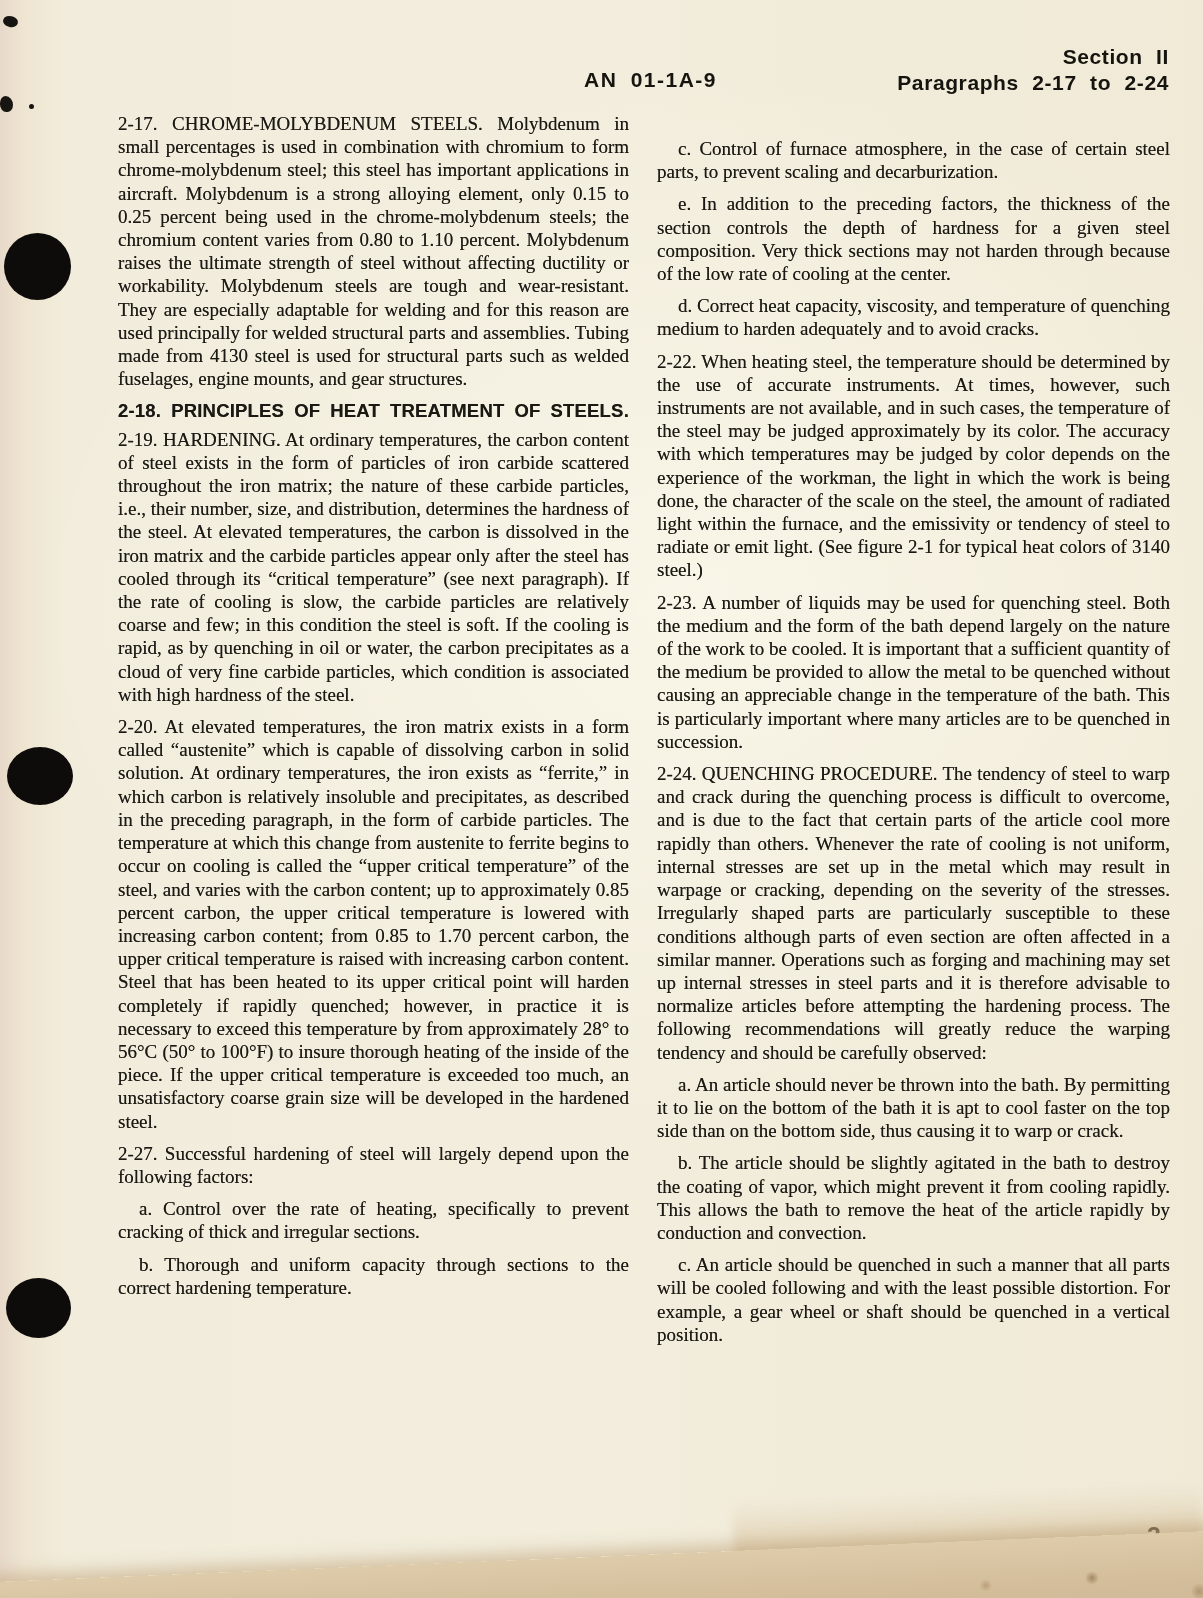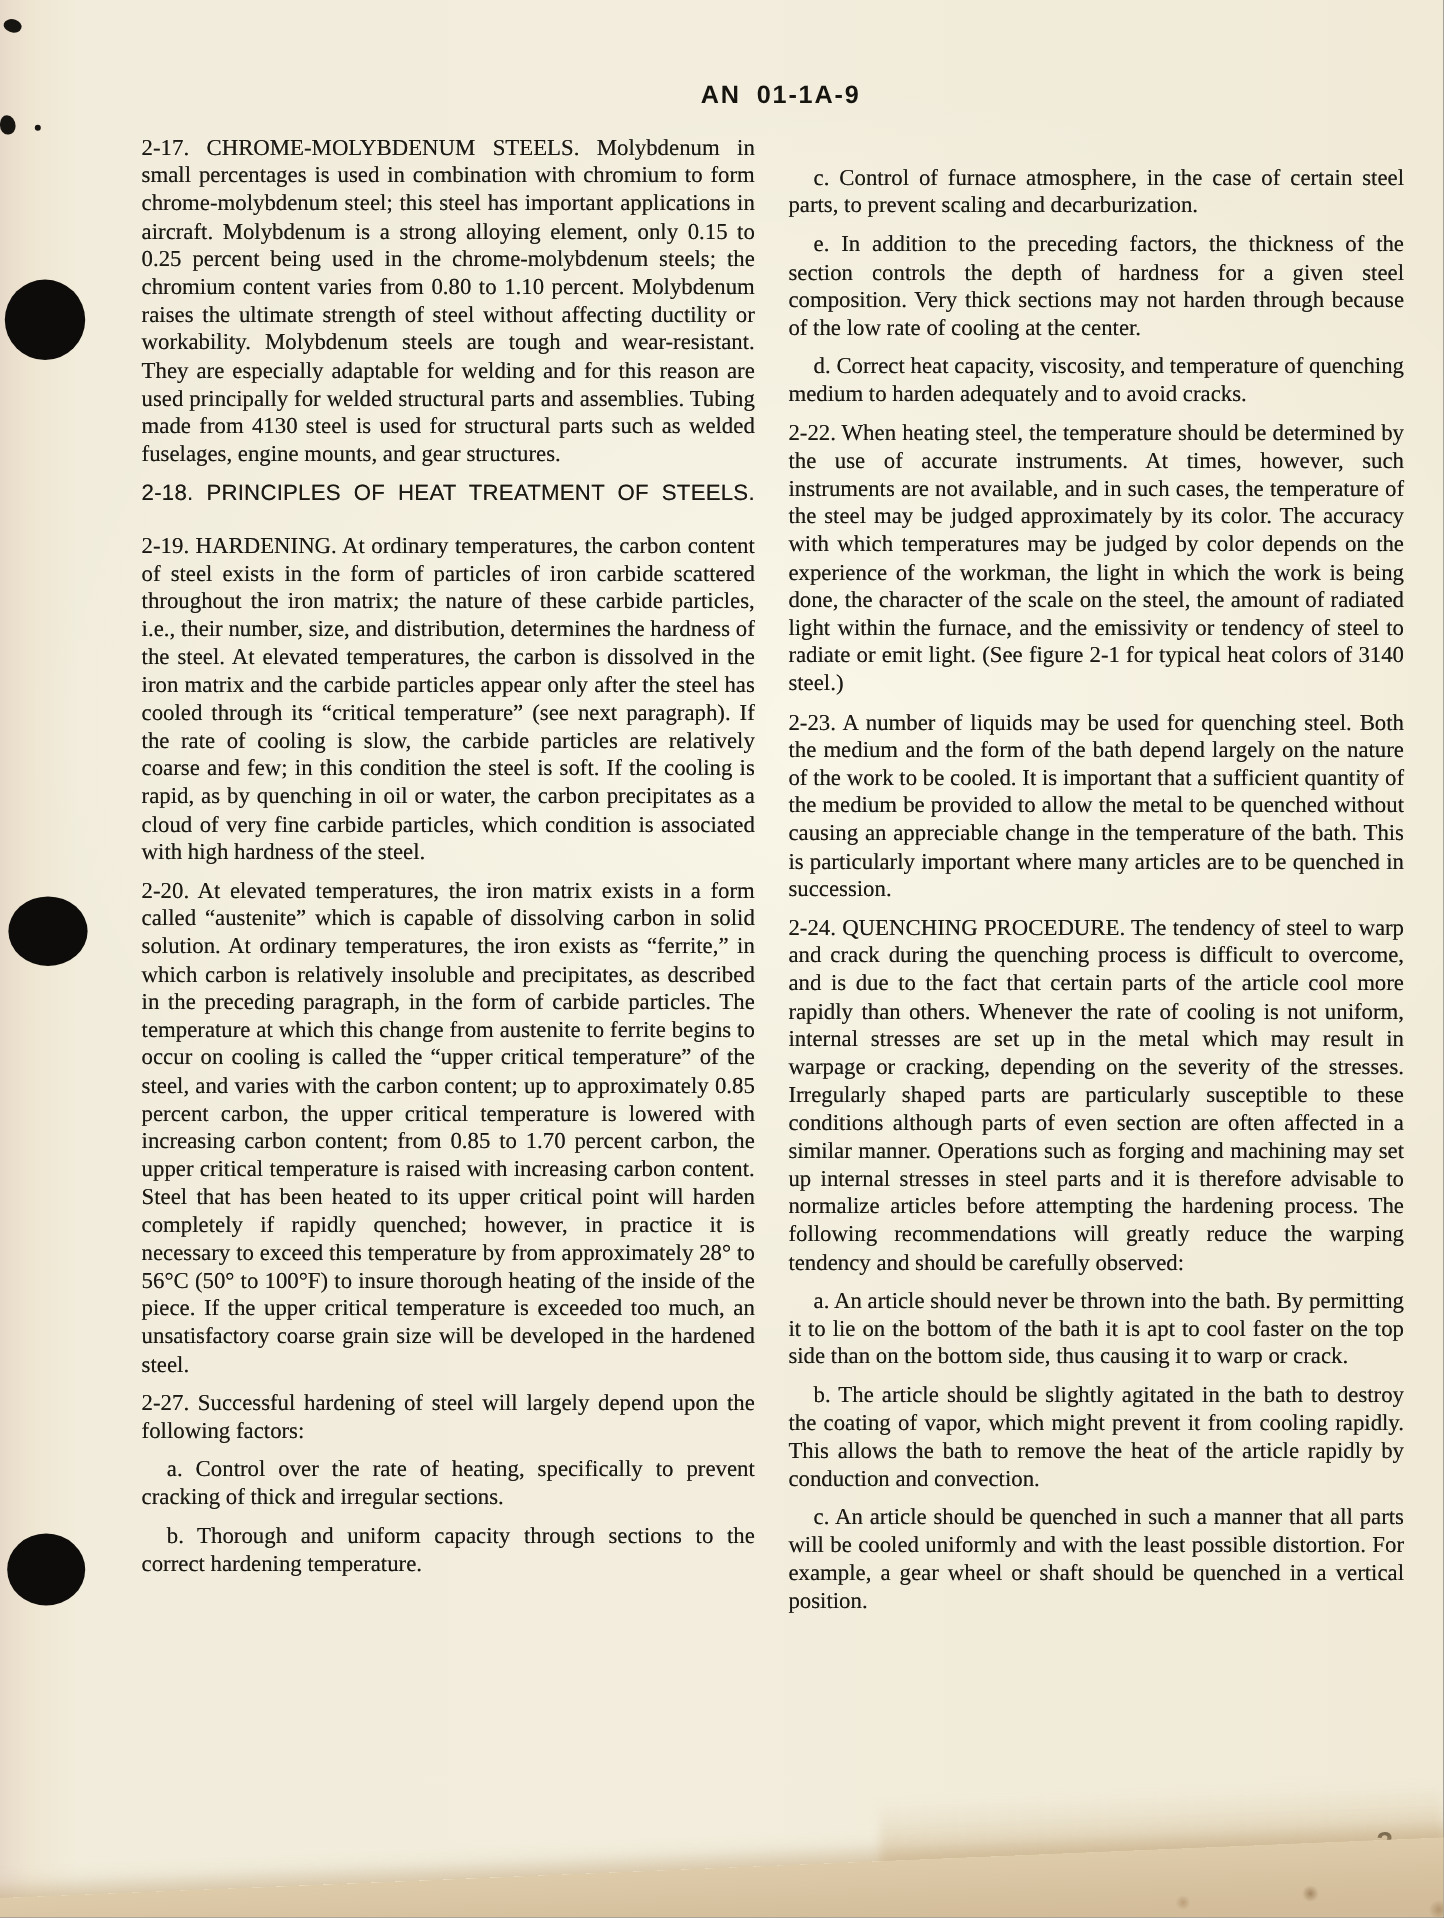--- a/index.html
+++ b/index.html
@@ -30,24 +30,24 @@
     position:absolute;top:112px;
     font-size:19px;line-height:23.2px;color:#1b1914;
     text-align:justify;
     text-shadow:0 0 0.5px rgba(27,25,20,0.65);
   }
   .col-left{left:118px;width:511px;}
   .col-right{left:657px;width:513px;top:113px;margin-top:24px;}
   .col p{margin:0 0 9px 0;}
   .col p.sub{text-indent:21px;}
   .col p.heading{
-    font-family:"Liberation Sans",sans-serif;font-weight:normal;font-size:18.5px;
+    font-family:"Liberation Sans",sans-serif;font-weight:bold;font-size:18.5px;
     letter-spacing:0.2px;word-spacing:2px;
     text-align:justify;text-align-last:justify;
-    margin:4px 0 21px 0;
+    margin:4px 0 5px 0;
   }
   
   .page-number{
     position:absolute;left:1147px;top:1522px;
     font-family:"Liberation Sans",sans-serif;font-weight:bold;font-size:25px;color:#16140f;
   }
   
   .hole{position:absolute;background:#0d0c0a;border-radius:50%;}
   .hole-1{left:4px;top:233px;width:67px;height:67px;}
   .hole-2{left:7px;top:747px;width:66px;height:58px;}
@@ -83,40 +83,44 @@
       radial-gradient(circle 10px at 52% 35%, rgba(170,138,95,0.25), transparent 70%);
   }
 </style>
 </head>
 <body>
 
 <div class="page">
 
   <div class="doc-number">AN 01-1A-9</div>
 
+  <div class="header-right">
+    <div>Section II</div>
+    <div>Paragraphs 2-17 to 2-24</div>
+  </div>
 
   <div class="col col-left" id="col-left">
       <p class="para">2-17. CHROME-MOLYBDENUM STEELS. Molybdenum in small percentages is used in combination with chromium to form chrome-molybdenum steel; this steel has important applications in aircraft. Molybdenum is a strong alloying element, only 0.15 to 0.25 percent being used in the chrome-molybdenum steels; the chromium content varies from 0.80 to 1.10 percent. Molybdenum raises the ultimate strength of steel without affecting ductility or workability. Molybdenum steels are tough and wear-resistant. They are especially adaptable for welding and for this reason are used principally for welded structural parts and assemblies. Tubing made from 4130 steel is used for structural parts such as welded fuselages, engine mounts, and gear structures.</p>
       <p class="heading">2-18. PRINCIPLES OF HEAT TREATMENT OF STEELS.</p>
       <p class="para">2-19. HARDENING. At ordinary temperatures, the carbon content of steel exists in the form of particles of iron carbide scattered throughout the iron matrix; the nature of these carbide particles, i.e., their number, size, and distribution, determines the hardness of the steel. At elevated temperatures, the carbon is dissolved in the iron matrix and the carbide particles appear only after the steel has cooled through its “critical temperature” (see next paragraph). If the rate of cooling is slow, the carbide particles are relatively coarse and few; in this condition the steel is soft. If the cooling is rapid, as by quenching in oil or water, the carbon precipitates as a cloud of very fine carbide particles, which condition is associated with high hardness of the steel.</p>
       <p class="para">2-20. At elevated temperatures, the iron matrix exists in a form called “austenite” which is capable of dissolving carbon in solid solution. At ordinary temperatures, the iron exists as “ferrite,” in which carbon is relatively insoluble and precipitates, as described in the preceding paragraph, in the form of carbide particles. The temperature at which this change from austenite to ferrite begins to occur on cooling is called the “upper critical temperature” of the steel, and varies with the carbon content; up to approximately 0.85 percent carbon, the upper critical temperature is lowered with increasing carbon content; from 0.85 to 1.70 percent carbon, the upper critical temperature is raised with increasing carbon content. Steel that has been heated to its upper critical point will harden completely if rapidly quenched; however, in practice it is necessary to exceed this temperature by from approximately 28° to 56°C (50° to 100°F) to insure thorough heating of the inside of the piece. If the upper critical temperature is exceeded too much, an unsatisfactory coarse grain size will be developed in the hardened steel.</p>
       <p class="para">2-27. Successful hardening of steel will largely depend upon the following factors:</p>
       <p class="sub">a. Control over the rate of heating, specifically to prevent cracking of thick and irregular sections.</p>
       <p class="sub">b. Thorough and uniform capacity through sections to the correct hardening temperature.</p>
     </div>
   <div class="col col-right" id="col-right">
       <p class="sub">c. Control of furnace atmosphere, in the case of certain steel parts, to prevent scaling and decarburization.</p>
       <p class="sub">e. In addition to the preceding factors, the thickness of the section controls the depth of hardness for a given steel composition. Very thick sections may not harden through because of the low rate of cooling at the center.</p>
       <p class="sub">d. Correct heat capacity, viscosity, and temperature of quenching medium to harden adequately and to avoid cracks.</p>
       <p class="para">2-22. When heating steel, the temperature should be determined by the use of accurate instruments. At times, however, such instruments are not available, and in such cases, the temperature of the steel may be judged approximately by its color. The accuracy with which temperatures may be judged by color depends on the experience of the workman, the light in which the work is being done, the character of the scale on the steel, the amount of radiated light within the furnace, and the emissivity or tendency of steel to radiate or emit light. (See figure 2-1 for typical heat colors of 3140 steel.)</p>
       <p class="para">2-23. A number of liquids may be used for quenching steel. Both the medium and the form of the bath depend largely on the nature of the work to be cooled. It is important that a sufficient quantity of the medium be provided to allow the metal to be quenched without causing an appreciable change in the temperature of the bath. This is particularly important where many articles are to be quenched in succession.</p>
       <p class="para">2-24. QUENCHING PROCEDURE. The tendency of steel to warp and crack during the quenching process is difficult to overcome, and is due to the fact that certain parts of the article cool more rapidly than others. Whenever the rate of cooling is not uniform, internal stresses are set up in the metal which may result in warpage or cracking, depending on the severity of the stresses. Irregularly shaped parts are particularly susceptible to these conditions although parts of even section are often affected in a similar manner. Operations such as forging and machining may set up internal stresses in steel parts and it is therefore advisable to normalize articles before attempting the hardening process. The following recommendations will greatly reduce the warping tendency and should be carefully observed:</p>
       <p class="sub">a. An article should never be thrown into the bath. By permitting it to lie on the bottom of the bath it is apt to cool faster on the top side than on the bottom side, thus causing it to warp or crack.</p>
       <p class="sub">b. The article should be slightly agitated in the bath to destroy the coating of vapor, which might prevent it from cooling rapidly. This allows the bath to remove the heat of the article rapidly by conduction and convection.</p>
-      <p class="sub">c. An article should be quenched in such a manner that all parts will be cooled uniformly and with the least possible distortion. For example, a gear wheel or shaft should be quenched in a vertical position.</p>
+      <p class="sub">c. An article should be quenched in such a manner that all parts will be cooled following and with the least possible distortion. For example, a gear wheel or shaft should be quenched in a vertical position.</p>
     </div>
 
   <div class="page-number">3</div>
 
   <div class="hole hole-1"></div>
   <div class="hole hole-2"></div>
   <div class="hole hole-3"></div>
 
   <div class="speck speck-1"></div>
   <div class="speck speck-2"></div>

